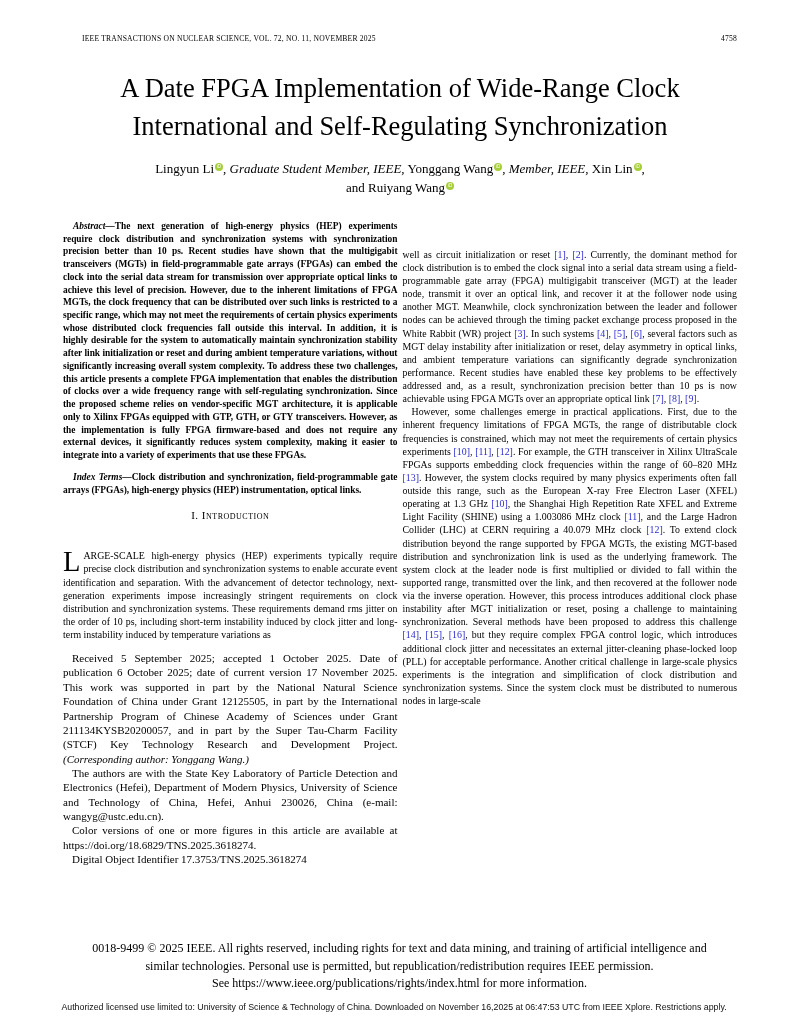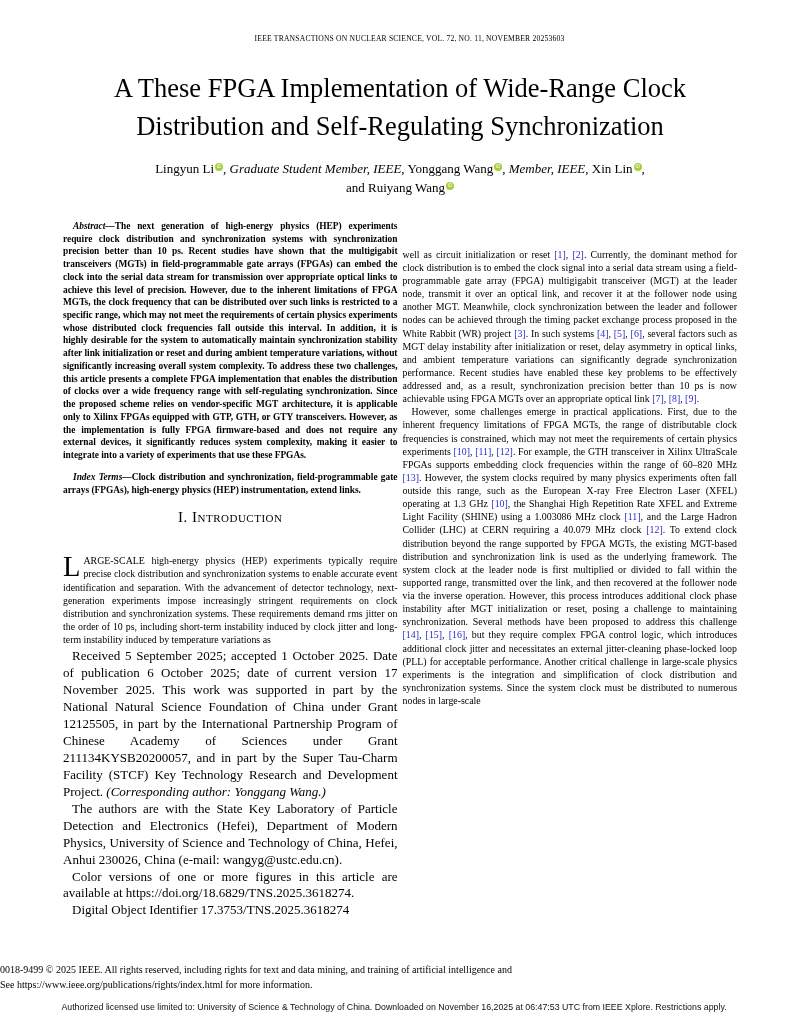--- a/index.html
+++ b/index.html
@@ -9,21 +9,21 @@
     margin:0 auto;
     background:#ffffff;
     font-family:"Liberation Serif","DejaVu Serif",serif;
     color:#000;
     overflow:hidden;
     box-sizing:border-box;
     padding:34px 62px 0 63px;
   }
   
   .running-head{
-    display:flex;justify-content:center;align-items:baseline;
+    display:flex;justify-content:space-between;align-items:baseline;
     font-size:7.6px;letter-spacing:.2px;
     font-family:"Liberation Serif","DejaVu Serif",serif;
     margin-left:19px;
   }
   
   .paper-title{
     margin:26px 0 0 0;
     text-align:center;
     font-weight:normal;
     font-size:26.5px;
@@ -69,87 +69,87 @@
     font-size:9.4px;
     line-height:1.355;
     text-align:justify;
     text-indent:10px;
   }
   .index-terms{margin-top:9px;}
   .section-heading{
     margin:13px 0 7px 0;
     text-align:center;
     font-weight:normal;
-    font-size:15px;
+    font-size:11px;
     font-variant:small-caps;
     letter-spacing:.5px;
   }
   .body-text{
     font-size:9.9px;
     line-height:1.325;
     text-align:justify;
     text-indent:9px;
   }
   .noindent{text-indent:0;margin-top:28px;}
   .dropcap{
     float:left;
     font-size:28.5px;
     line-height:23px;
     padding:1px 3px 0 0;
     font-weight:normal;
   }
   .footnote{
-    margin-top:2px;
-    font-size:13px;
+    margin-top:10px;
+    font-size:11px;
     line-height:1.305;
     text-align:justify;
   }
   .footnote p{text-indent:9px;}
   
   .footer-center{
     position:absolute;
     left:0;right:0;
     bottom:42px;
-    text-align:left;
-    font-size:10px;
+    text-align:center;
+    font-size:12px;
     line-height:1.48;
   }
   .authorized{
     position:absolute;
     left:24px;right:35px;
     bottom:23px;
     text-align:center;
     font-size:8.8px;
     font-family:"Liberation Sans","DejaVu Sans",sans-serif;
     color:#111;
   }
 </style>
 </head>
 <body>
 
 <div class="page">
 
   <div class="running-head">
     <span>IEEE TRANSACTIONS ON NUCLEAR SCIENCE, VOL. 72, NO. 11, NOVEMBER 2025</span>
-    <span>3603</span>
+    <span>4758</span>
   </div>
 
   <h1 class="paper-title">
-    <span>A These FPGA Implementation of Wide-Range Clock</span><br>
-    <span>Distribution and Self-Regulating Synchronization</span>
+    <span>A Date FPGA Implementation of Wide-Range Clock</span><br>
+    <span>International and Self-Regulating Synchronization</span>
   </h1>
 
   <div class="authors"><span class="seg-p">Lingyun Li</span><span class="seg-orcid">iD</span><span class="seg-p">, </span><span class="seg-i">Graduate Student Member, IEEE</span><span class="seg-p">, Yonggang Wang</span><span class="seg-orcid">iD</span><span class="seg-p">, </span><span class="seg-i">Member, IEEE</span><span class="seg-p">, Xin Lin</span><span class="seg-orcid">iD</span><span class="seg-p">,</span></div>
   <div class="authors authors-line2"><span class="seg-p">and Ruiyang Wang</span><span class="seg-orcid">iD</span></div>
 
   <div class="columns">
 
     <div class="col">
       <p class="abstract"><span class="seg-bi">Abstract</span><span class="seg-b">—The next generation of high-energy physics (HEP) experiments require clock distribution and synchronization systems with synchronization precision better than 10 ps. Recent studies have shown that the multigigabit transceivers (MGTs) in field-programmable gate arrays (FPGAs) can embed the clock into the serial data stream for transmission over appropriate optical links to achieve this level of precision. However, due to the inherent limitations of FPGA MGTs, the clock frequency that can be distributed over such links is restricted to a specific range, which may not meet the requirements of certain physics experiments whose distributed clock frequencies fall outside this interval. In addition, it is highly desirable for the system to automatically maintain synchronization stability after link initialization or reset and during ambient temperature variations, without significantly increasing overall system complexity. To address these two challenges, this article presents a complete FPGA implementation that enables the distribution of clocks over a wide frequency range with self-regulating synchronization. Since the proposed scheme relies on vendor-specific MGT architecture, it is applicable only to Xilinx FPGAs equipped with GTP, GTH, or GTY transceivers. However, as the implementation is fully FPGA firmware-based and does not require any external devices, it significantly reduces system complexity, making it easier to integrate into a variety of experiments that use these FPGAs.</span></p>
-      <p class="abstract index-terms"><span class="seg-bi">Index Terms</span><span class="seg-b">—Clock distribution and synchronization, field-programmable gate arrays (FPGAs), high-energy physics (HEP) instrumentation, extend links.</span></p>
+      <p class="abstract index-terms"><span class="seg-bi">Index Terms</span><span class="seg-b">—Clock distribution and synchronization, field-programmable gate arrays (FPGAs), high-energy physics (HEP) instrumentation, optical links.</span></p>
 
       <h2 class="section-heading">I. Introduction</h2>
 
       <p class="body-text noindent">
         <span class="dropcap">L</span><span>ARGE-SCALE high-energy physics (HEP) experiments typically require precise clock distribution and synchronization systems to enable accurate event identification and separation. With the advancement of detector technology, next-generation experiments impose increasingly stringent requirements on clock distribution and synchronization systems. These requirements demand rms jitter on the order of 10 ps, including short-term instability induced by clock jitter and long-term instability induced by temperature variations as</span>
       </p>
 
       <div class="footnote">
         <p><span class="seg-p">Received 5 September 2025; accepted 1 October 2025. Date of publication 6 October 2025; date of current version 17 November 2025. This work was supported in part by the National Natural Science Foundation of China under Grant 12125505, in part by the International Partnership Program of Chinese Academy of Sciences under Grant 211134KYSB20200057, and in part by the Super Tau-Charm Facility (STCF) Key Technology Research and Development Project. </span><span class="seg-i">(Corresponding author: Yonggang Wang.)</span></p>
         <p>The authors are with the State Key Laboratory of Particle Detection and Electronics (Hefei), Department of Modern Physics, University of Science and Technology of China, Hefei, Anhui 230026, China (e-mail: wangyg@ustc.edu.cn).</p>
@@ -160,18 +160,19 @@
 
     <div class="col">
       <p class="body-text noindent"><span class="seg-p">well as circuit initialization or reset </span><span class="seg-cite">[1]</span><span class="seg-p">, </span><span class="seg-cite">[2]</span><span class="seg-p">. Currently, the dominant method for clock distribution is to embed the clock signal into a serial data stream using a field-programmable gate array (FPGA) multigigabit transceiver (MGT) at the leader node, transmit it over an optical link, and recover it at the follower node using another MGT. Meanwhile, clock synchronization between the leader and follower nodes can be achieved through the timing packet exchange process proposed in the White Rabbit (WR) project </span><span class="seg-cite">[3]</span><span class="seg-p">. In such systems </span><span class="seg-cite">[4]</span><span class="seg-p">, </span><span class="seg-cite">[5]</span><span class="seg-p">, </span><span class="seg-cite">[6]</span><span class="seg-p">, several factors such as MGT delay instability after initialization or reset, delay asymmetry in optical links, and ambient temperature variations can significantly degrade synchronization performance. Recent studies have enabled these key problems to be effectively addressed and, as a result, synchronization precision better than 10 ps is now achievable using FPGA MGTs over an appropriate optical link </span><span class="seg-cite">[7]</span><span class="seg-p">, </span><span class="seg-cite">[8]</span><span class="seg-p">, </span><span class="seg-cite">[9]</span><span class="seg-p">.</span></p>
       <p class="body-text"><span class="seg-p">However, some challenges emerge in practical applications. First, due to the inherent frequency limitations of FPGA MGTs, the range of distributable clock frequencies is constrained, which may not meet the requirements of certain physics experiments </span><span class="seg-cite">[10]</span><span class="seg-p">, </span><span class="seg-cite">[11]</span><span class="seg-p">, </span><span class="seg-cite">[12]</span><span class="seg-p">. For example, the GTH transceiver in Xilinx UltraScale FPGAs supports embedding clock frequencies within the range of 60–820 MHz </span><span class="seg-cite">[13]</span><span class="seg-p">. However, the system clocks required by many physics experiments often fall outside this range, such as the European X-ray Free Electron Laser (XFEL) operating at 1.3 GHz </span><span class="seg-cite">[10]</span><span class="seg-p">, the Shanghai High Repetition Rate XFEL and Extreme Light Facility (SHINE) using a 1.003086 MHz clock </span><span class="seg-cite">[11]</span><span class="seg-p">, and the Large Hadron Collider (LHC) at CERN requiring a 40.079 MHz clock </span><span class="seg-cite">[12]</span><span class="seg-p">. To extend clock distribution beyond the range supported by FPGA MGTs, the existing MGT-based distribution and synchronization link is used as the underlying framework. The system clock at the leader node is first multiplied or divided to fall within the supported range, transmitted over the link, and then recovered at the follower node via the inverse operation. However, this process introduces additional clock phase instability after MGT initialization or reset, posing a challenge to maintaining synchronization. Several methods have been proposed to address this challenge </span><span class="seg-cite">[14]</span><span class="seg-p">, </span><span class="seg-cite">[15]</span><span class="seg-p">, </span><span class="seg-cite">[16]</span><span class="seg-p">, but they require complex FPGA control logic, which introduces additional clock jitter and necessitates an external jitter-cleaning phase-locked loop (PLL) for acceptable performance. Another critical challenge in large-scale physics experiments is the integration and simplification of clock distribution and synchronization systems. Since the system clock must be distributed to numerous nodes in large-scale</span></p>
     </div>
 
   </div>
 
   <div class="footer-center">
     <div>0018-9499 © 2025 IEEE. All rights reserved, including rights for text and data mining, and training of artificial intelligence and</div>
+    <div>similar technologies. Personal use is permitted, but republication/redistribution requires IEEE permission.</div>
     <div>See https://www.ieee.org/publications/rights/index.html for more information.</div>
   </div>
 
   <div class="authorized">Authorized licensed use limited to: University of Science &amp; Technology of China. Downloaded on November 16,2025 at 06:47:53 UTC from IEEE Xplore.  Restrictions apply.</div>
 
 </div>
 
 </body></html>

